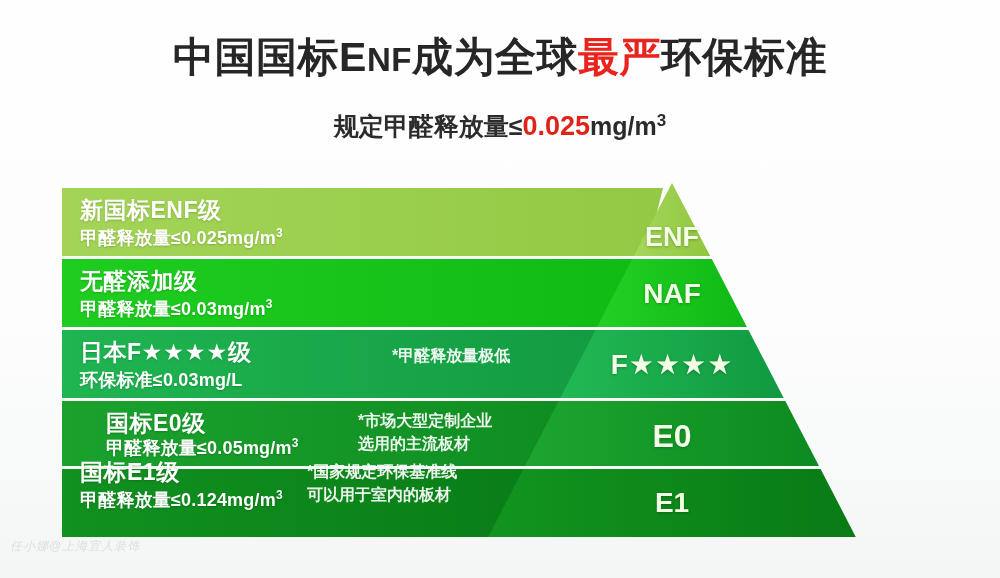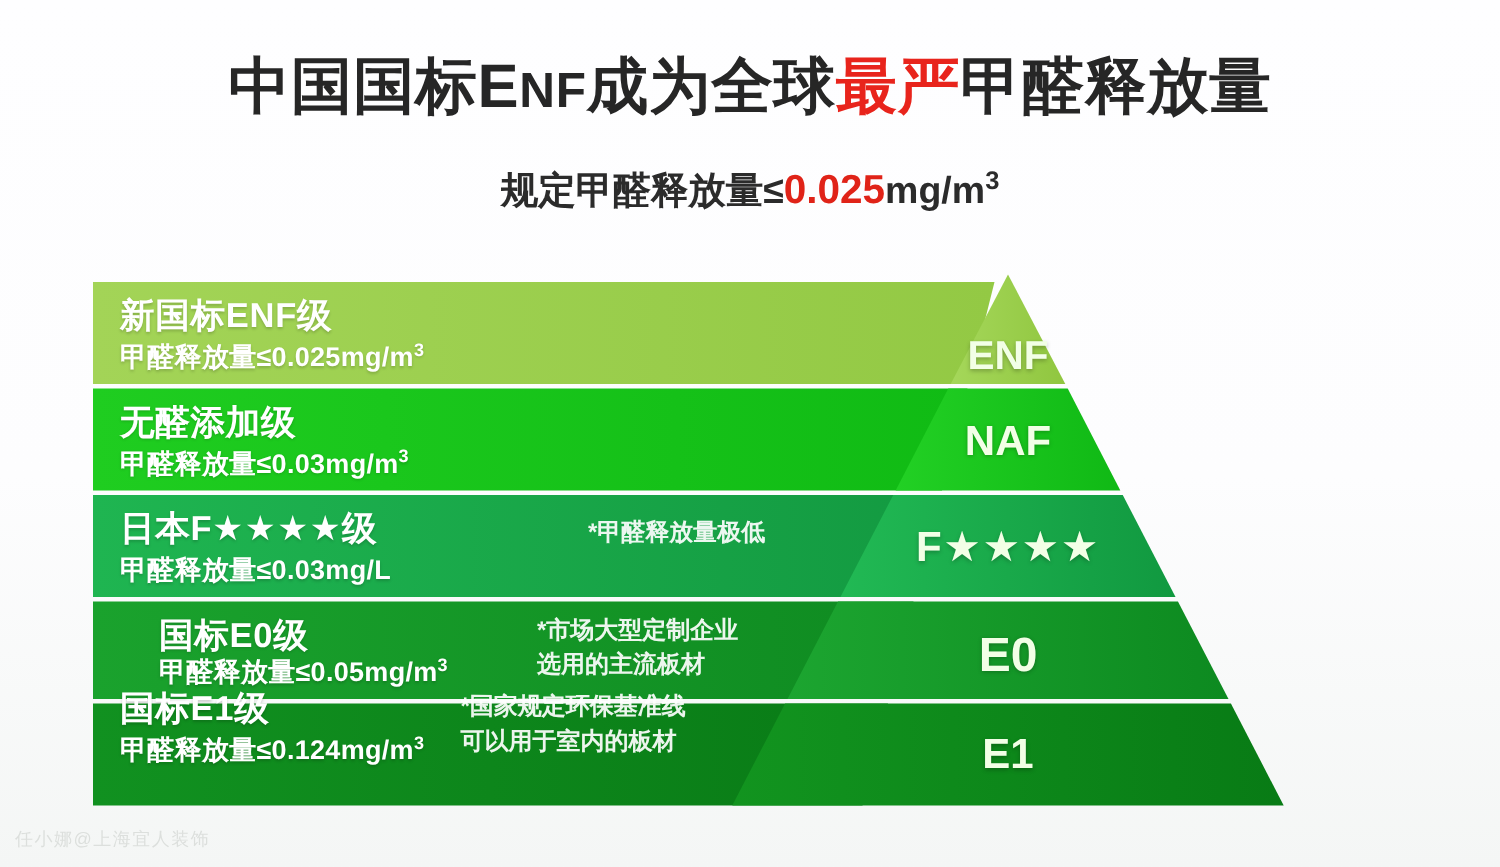--- a/index.html
+++ b/index.html
@@ -89,35 +89,36 @@
     text-align:center;
     font-weight:bold;
     color:#f2ffe6;
     text-shadow:0 1px 3px rgba(0,0,0,0.25);
     white-space:nowrap;
   }
 
   
   #watermark {
     position:absolute;
-    left:10px; bottom:10px;
+    left:10px; bottom:23px;
     font-size:12px;
     color:#c9cdc9;
     opacity:0.55;
     letter-spacing:1px;
     white-space:nowrap;
+    font-style:italic;
   }
 </style>
 </head>
 <body>
 
 <div id="stage">
 
   <div id="title">
-    <span>中国国标E</span><span class="sm">NF</span><span>成为全球</span><span class="red">最严</span><span>甲醛释放量</span>
+    <span>中国国标E</span><span class="sm">NF</span><span>成为全球</span><span class="red">最严</span><span>环保标准</span>
   </div>
 
   <div id="subtitle">
     <span>规定甲醛释放量≤</span><span class="red">0.025</span><span>mg/m</span><span class="sup">3</span>
   </div>
 
   <svg id="band-shapes" width="1000" height="578" style="position:absolute;left:0;top:0;">
     <defs>
       <linearGradient id="g1" x1="0" y1="0" x2="1" y2="0">
         <stop offset="0%" stop-color="#a3d457"></stop>
@@ -159,21 +160,21 @@
       <div class="txt t2"><span>甲醛释放量≤0.025mg/m</span><span class="sup">3</span></div>
     </div>
 
     <div class="band" style="top:259px;height:68px;">
       <div class="txt t1">无醛添加级</div>
       <div class="txt t2"><span>甲醛释放量≤0.03mg/m</span><span class="sup">3</span></div>
     </div>
 
     <div class="band" style="top:330px;height:68px;">
       <div class="txt t1"><span>日本F</span><span class="stars">★★★★</span><span>级</span></div>
-      <div class="txt t2"><span>甲醛释放量≤0.03mg/L</span><span class="sup"></span></div>
+      <div class="txt t2"><span>环保标准≤0.03mg/L</span><span class="sup"></span></div>
       <div class="note" style="left:330px;top:14px;">
         <div>*甲醛释放量极低</div>
       </div>
     </div>
 
     <div class="band" style="top:401px;height:65px;margin-left:26px;">
       <div class="txt t1">国标E0级</div>
       <div class="txt t2"><span>甲醛释放量≤0.05mg/m</span><span class="sup">3</span></div>
       <div class="note" style="left:270px;top:8px;">
         <div>*市场大型定制企业</div>

